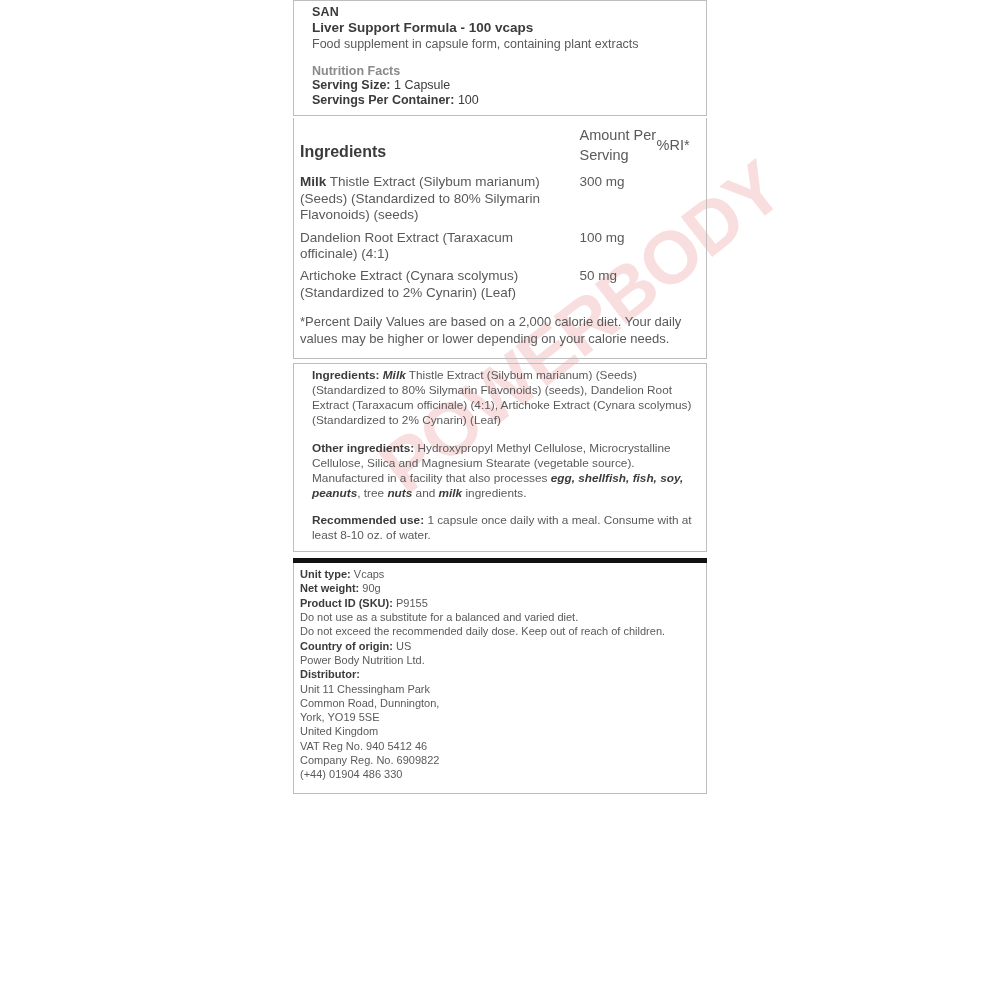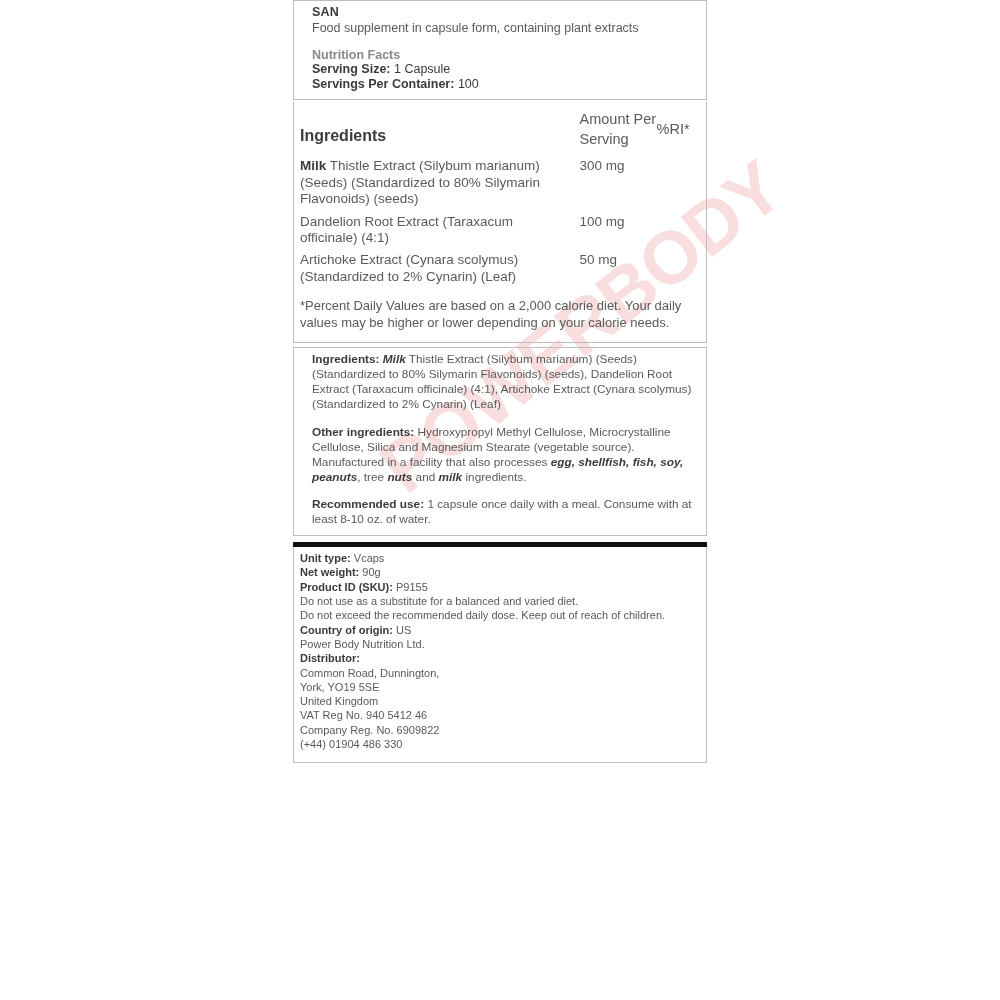--- a/index.html
+++ b/index.html
@@ -161,20 +161,21 @@
 <body>
 
 <div class="watermark">
   <span>POWERBODY</span>
 </div>
 
 <div class="label-wrap">
 
   <div class="panel pad">
     <div class="brand">SAN</div>
+    <div class="product-name">Liver Support Formula - 100 vcaps</div>
     <div class="product-desc">Food supplement in capsule form, containing plant extracts</div>
     <div class="nf-title">Nutrition Facts</div>
     <div class="nf-line">
       <b>Serving Size:</b>
       <span>1 Capsule</span>
     </div>
     <div class="nf-line">
       <b>Servings Per Container:</b>
       <span>100</span>
     </div>
@@ -224,20 +225,21 @@
   <div class="topbar"></div>
   <div class="block3">
     <div><span class="k">Unit type:</span> <span>Vcaps</span></div>
     <div><span class="k">Net weight:</span> <span>90g</span></div>
     <div><span class="k">Product ID (SKU):</span> <span>P9155</span></div>
     <div>Do not use as a substitute for a balanced and varied diet.</div>
     <div>Do not exceed the recommended daily dose. Keep out of reach of children.</div>
     <div><span class="k">Country of origin:</span> <span>US</span></div>
     <div>Power Body Nutrition Ltd.</div>
     <div><span class="k">Distributor:</span></div>
+    <div>Unit 11 Chessingham Park</div>
     <div>Common Road, Dunnington,</div>
     <div>York, YO19 5SE</div>
     <div>United Kingdom</div>
     <div>VAT Reg No. 940 5412 46</div>
     <div>Company Reg. No. 6909822</div>
     <div>(+44) 01904 486 330</div>
   </div>
 
 </div>
 

